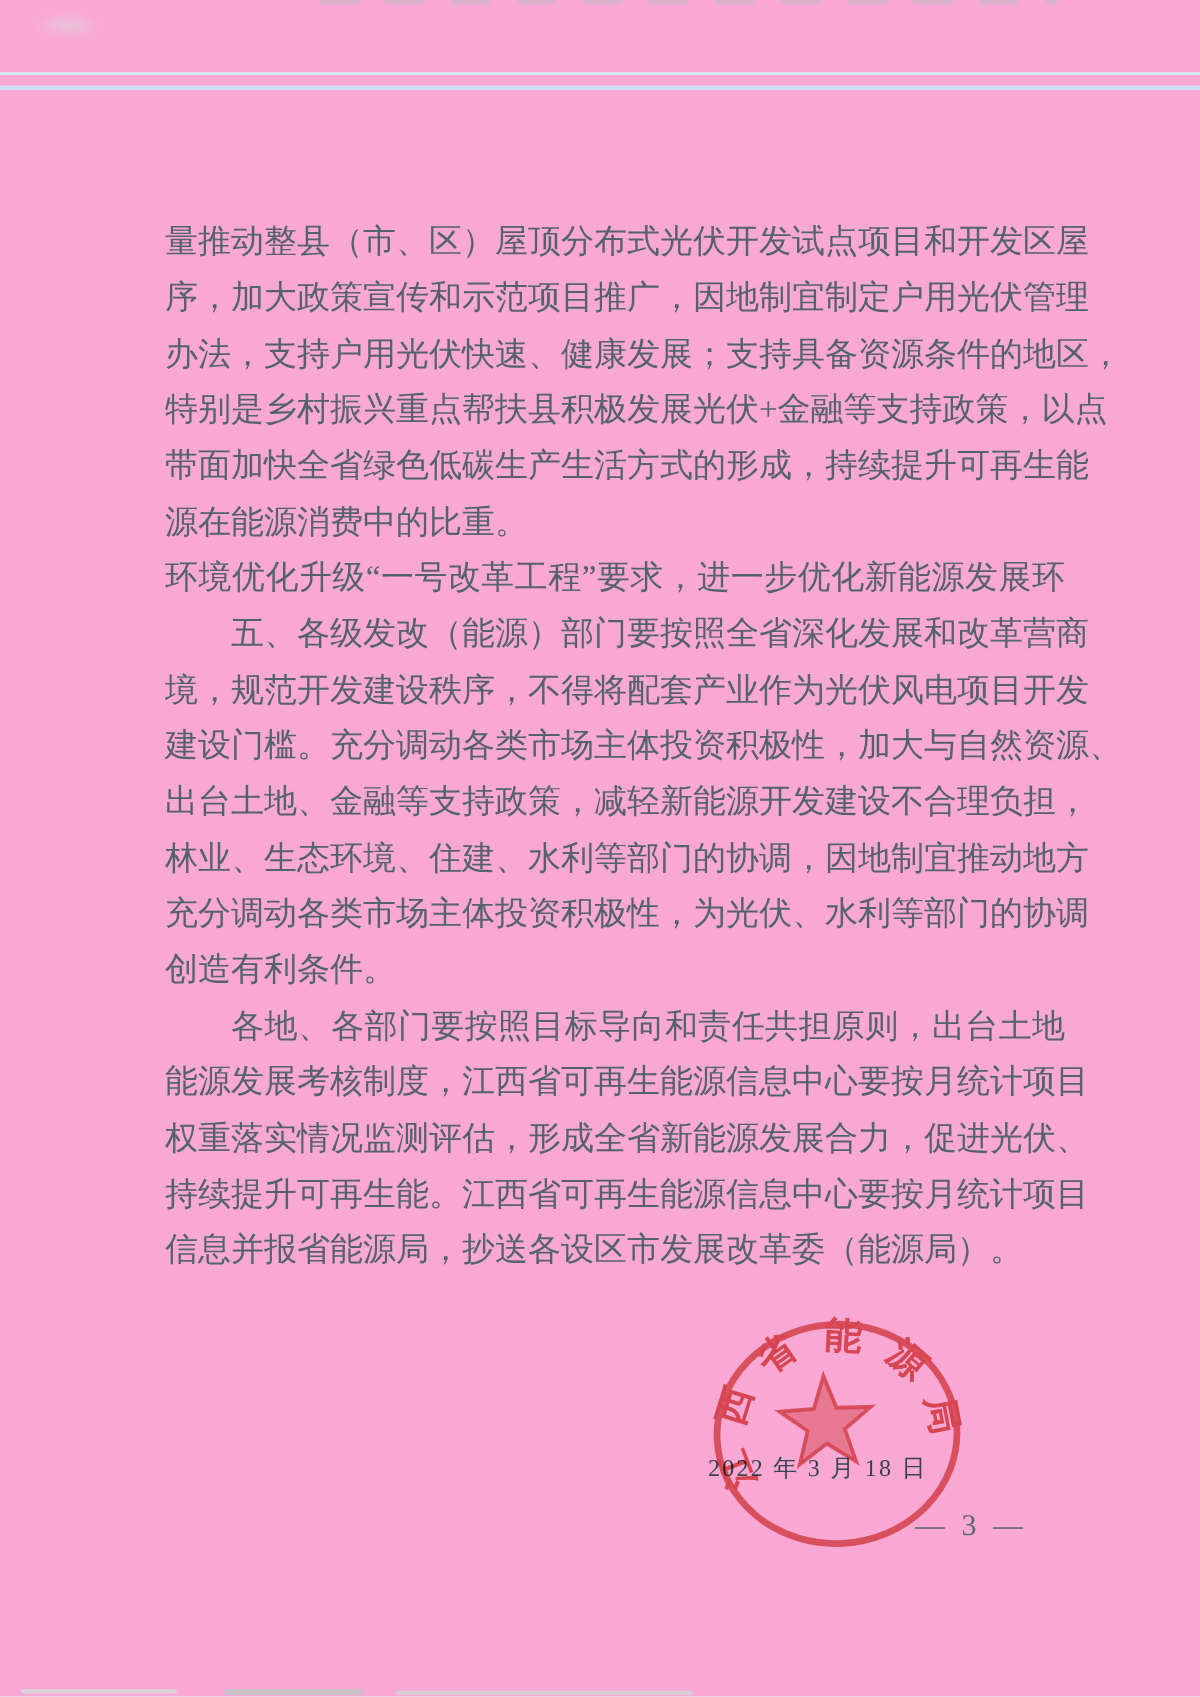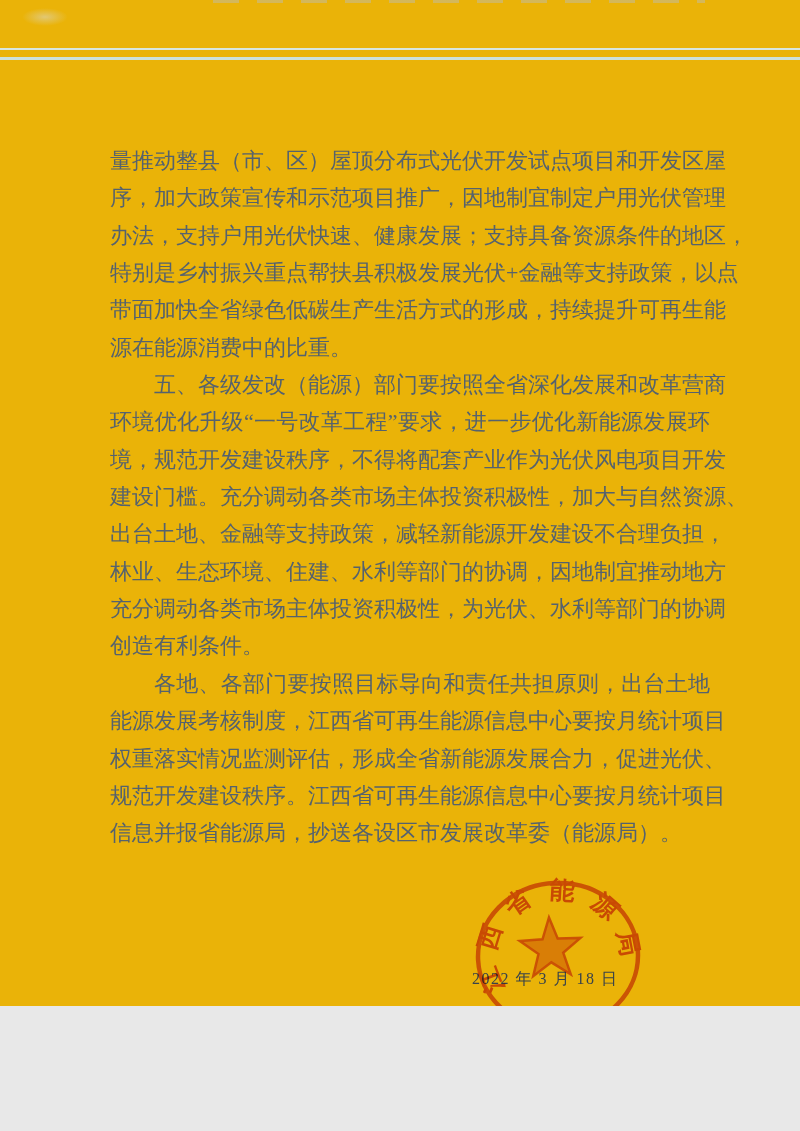--- a/index.html
+++ b/index.html
@@ -1,21 +1,21 @@
 <!DOCTYPE html>
 <html><head>
 <meta charset="utf-8">
 <style>
   * { margin: 0; padding: 0; box-sizing: border-box; }
   html, body { background: #e8e8e8; }
   .page {
     position: relative;
     width: 800px;
-    height: 1006px;
-    background: #eab308;
+    height: 1131px;
+    background: #f9a8d4;
     overflow: hidden;
     font-family: "Liberation Serif", "DejaVu Serif", serif;
   }
 
   
   .scanline-blue-1 {
     position: absolute; left: 0; top: 48; top: 48px; width: 800px; height: 2px;
     background: #d6ebf5; opacity: .9;
   }
   .scanline-blue-2 {
@@ -107,32 +107,32 @@
   <div class="scan-dashes-bottom-3"></div>
 
   <div class="doc-body">
 
   <div class="doc-line">量推动整县（市、区）屋顶分布式光伏开发试点项目和开发区屋</div>
       <div class="doc-line">序，加大政策宣传和示范项目推广，因地制宜制定户用光伏管理</div>
       <div class="doc-line">办法，支持户用光伏快速、健康发展；支持具备资源条件的地区，</div>
       <div class="doc-line">特别是乡村振兴重点帮扶县积极发展光伏+金融等支持政策，以点</div>
       <div class="doc-line">带面加快全省绿色低碳生产生活方式的形成，持续提升可再生能</div>
       <div class="doc-line short">源在能源消费中的比重。</div>
+      <div class="doc-line">环境优化升级“一号改革工程”要求，进一步优化新能源发展环</div>
       <div class="doc-line indent">五、各级发改（能源）部门要按照全省深化发展和改革营商</div>
-      <div class="doc-line">环境优化升级“一号改革工程”要求，进一步优化新能源发展环</div>
       <div class="doc-line">境，规范开发建设秩序，不得将配套产业作为光伏风电项目开发</div>
       <div class="doc-line">建设门槛。充分调动各类市场主体投资积极性，加大与自然资源、</div>
       <div class="doc-line">出台土地、金融等支持政策，减轻新能源开发建设不合理负担，</div>
       <div class="doc-line">林业、生态环境、住建、水利等部门的协调，因地制宜推动地方</div>
       <div class="doc-line">充分调动各类市场主体投资积极性，为光伏、水利等部门的协调</div>
       <div class="doc-line short">创造有利条件。</div>
       <div class="doc-line indent">各地、各部门要按照目标导向和责任共担原则，出台土地</div>
       <div class="doc-line">能源发展考核制度，江西省可再生能源信息中心要按月统计项目</div>
       <div class="doc-line">权重落实情况监测评估，形成全省新能源发展合力，促进光伏、</div>
-      <div class="doc-line">规范开发建设秩序。江西省可再生能源信息中心要按月统计项目</div>
+      <div class="doc-line">持续提升可再生能。江西省可再生能源信息中心要按月统计项目</div>
       <div class="doc-line short">信息并报省能源局，抄送各设区市发展改革委（能源局）。</div>
     </div>
 
   <div class="doc-date">2022 年 3 月 18 日</div>
 
   <div class="page-number">— 3 —</div>
 
   <div class="seal">
     <svg viewBox="0 0 170 170">
       <ellipse cx="85" cy="85" rx="80" ry="73" fill="none" stroke="#d6544a" stroke-width="4.5" opacity="0.9"></ellipse>

